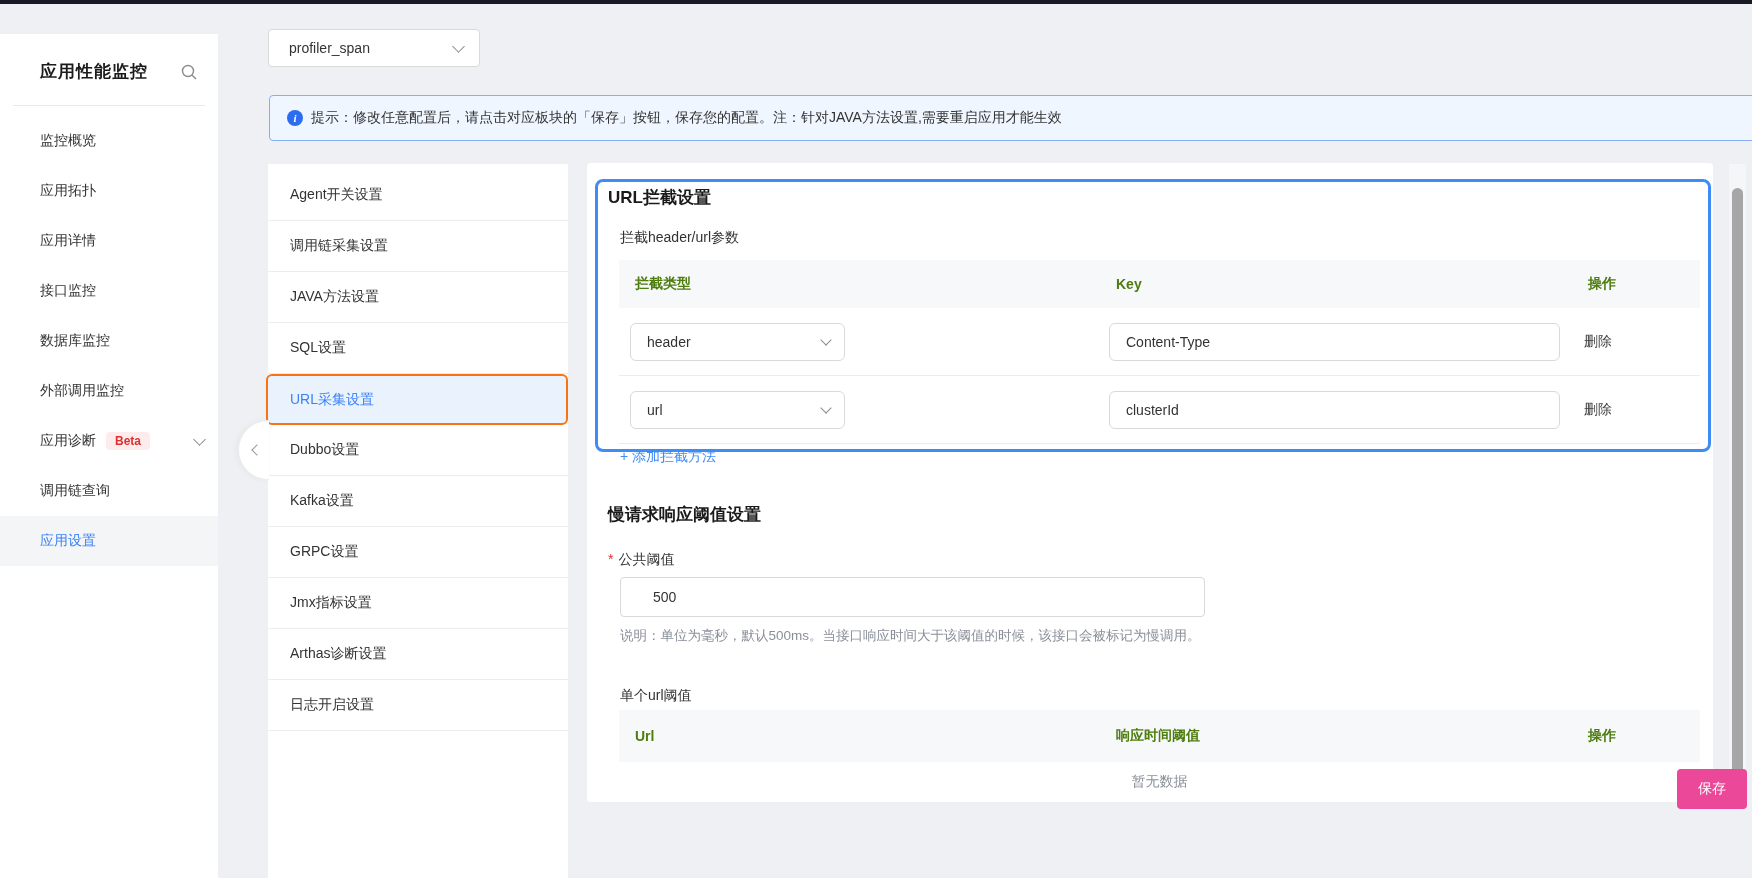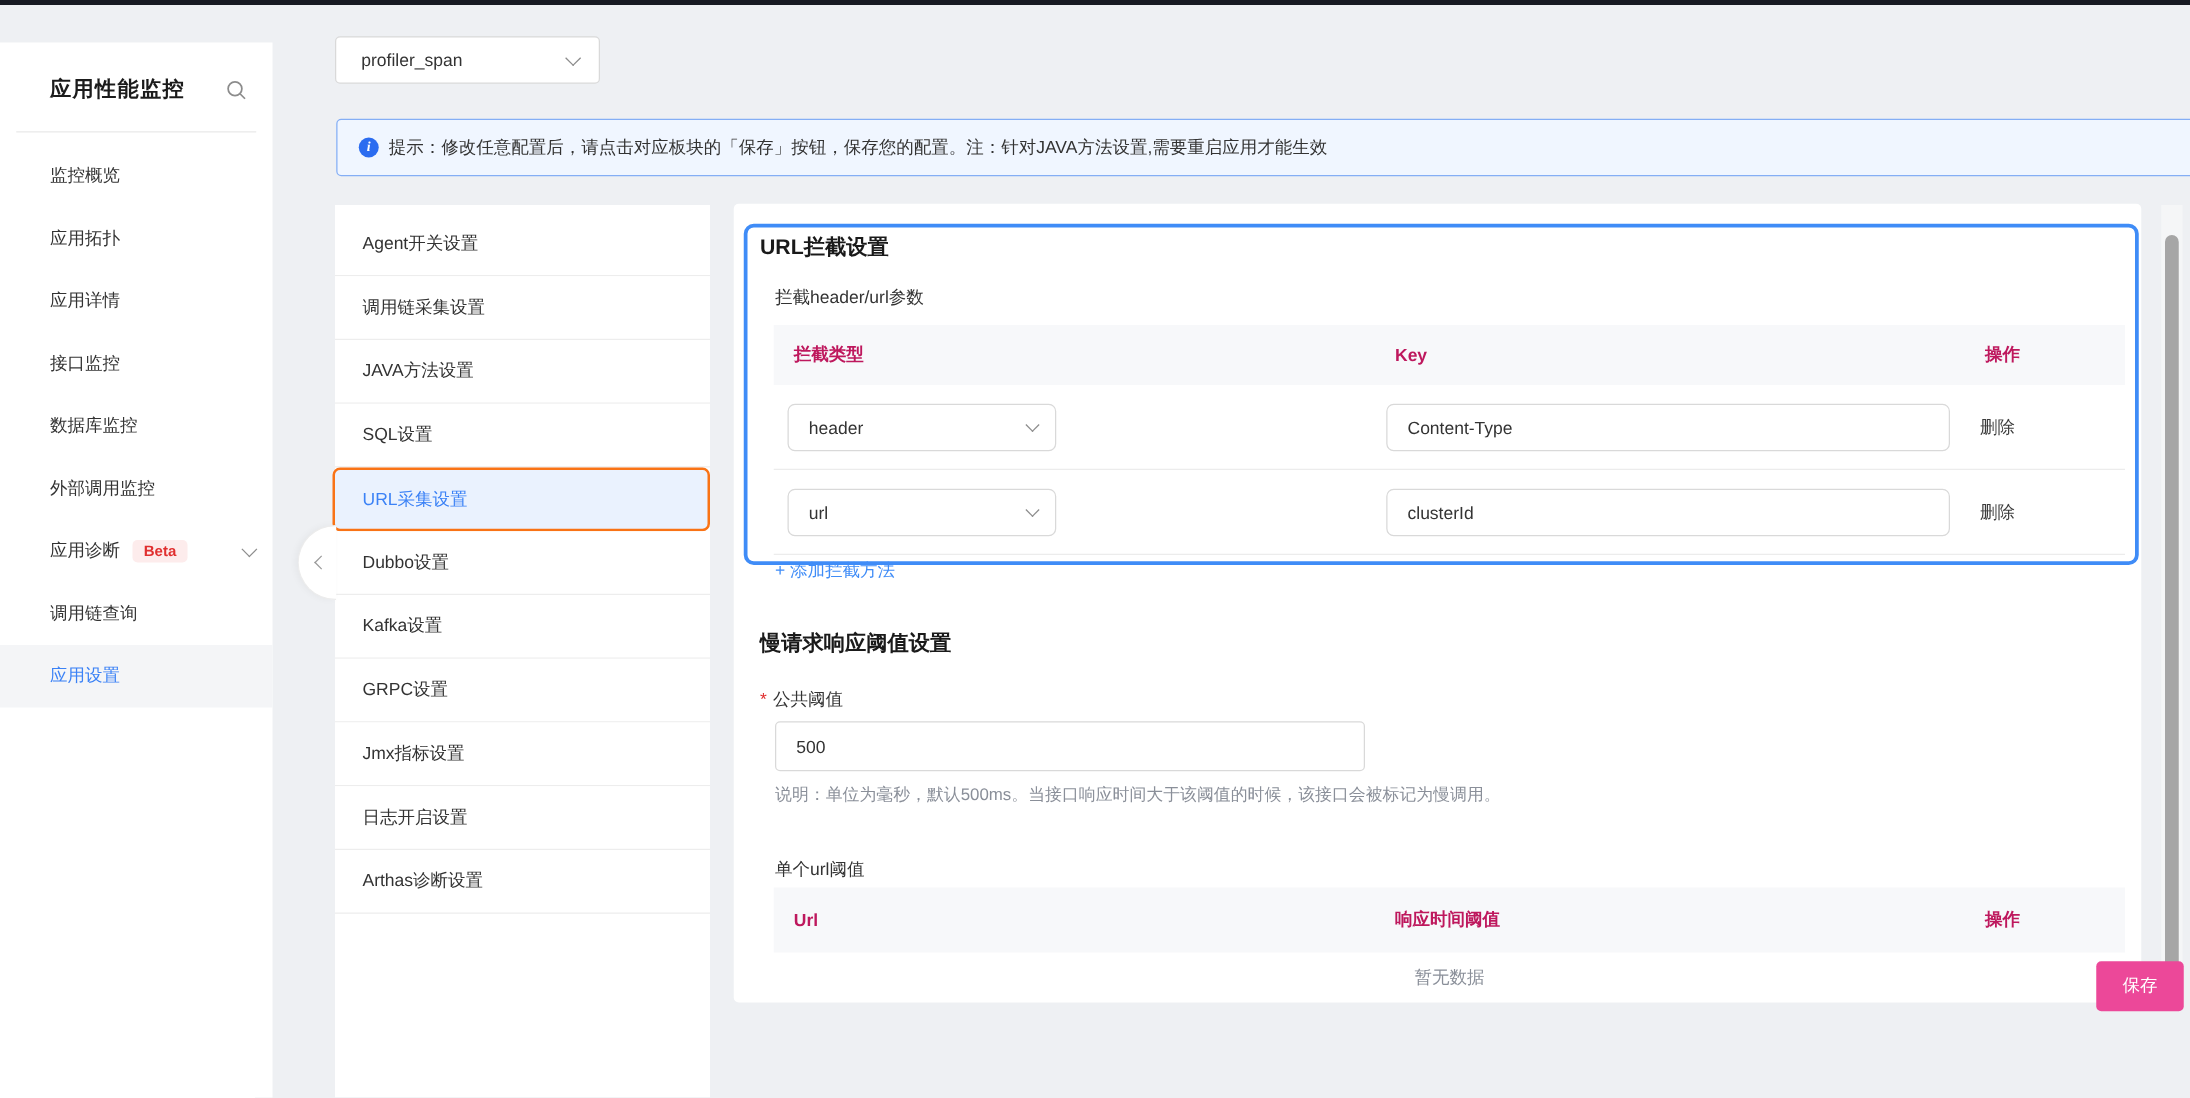--- a/index.html
+++ b/index.html
@@ -50,38 +50,38 @@
   
   .card { position:absolute; left:587px; top:163px; width:1126px; height:639px; background:#fff; border-radius:4px; }
   .hl-box { position:absolute; left:8px; top:16px; width:1116px; height:273px; border:3px solid #3f8cf7; border-radius:8px;
     pointer-events:none; z-index:6; }
   .sec-title { position:absolute; left:21px; font-size:17px; font-weight:bold; color:#1a1a1a; }
   .t1 { top:23px; }
   .t2 { top:340px; }
   .plain-label { position:absolute; left:33px; font-size:14px; color:#333; }
 
   .tbl { position:absolute; left:32px; width:1081px; }
-  .tbl-head { display:grid; grid-template-columns:481px 470px 1fr; background:#f7f8fa; align-items:center; font-weight:bold; color:#be185d; }
+  .tbl-head { display:grid; grid-template-columns:481px 470px 1fr; background:#f7f8fa; align-items:center; font-weight:bold; color:#4d7c0f; }
   .tbl1 .tbl-head { height:48px; }
   .tbl2 .tbl-head { height:52px; }
   .tbl-head > div { padding-left:16px; }
   .tbl-head > div:last-child { padding-left:18px; }
   .tbl-row { display:grid; grid-template-columns:481px 470px 1fr; align-items:center; height:68px; border-bottom:1px solid #ececec; }
   .cell-select { margin-left:11px; width:215px; height:38px; border:1px solid #d9d9d9; border-radius:6px; background:#fff;
     display:flex; align-items:center; padding:0 14px 0 16px; cursor:pointer;text-align:center; }
   .cell-select .chev { margin-left:auto; margin-top:-3px; width:8px; height:8px; }
   .cell-input { margin-left:9px; width:451px; height:38px; border:1px solid #d9d9d9; border-radius:6px; padding-left:16px;
     font-size:14px; color:#333; font-family:"Liberation Sans","DejaVu Sans",sans-serif; outline:none; }
   .del-link { padding-left:14px; color:#3d3d3d; cursor:pointer; }
   .add-link { position:absolute; left:33px; top:285px; color:#3f8cf7; cursor:pointer; z-index:4; }
 
   .req-label { position:absolute; left:21px; top:388px; }
   .star { color:#e02f2f; margin-right:5px; }
-  .big-input { position:absolute; left:33px; top:414px; width:472px; height:40px; border:1px solid #d9d9d9; border-radius:4px;
-    padding-left:16px; font-size:14px; color:#333; font-family:"Liberation Sans","DejaVu Sans",sans-serif; outline:none; }
+  .big-input { position:absolute; left:33px; top:414px; width:585px; height:40px; border:1px solid #d9d9d9; border-radius:4px;
+    padding-left:32px; font-size:14px; color:#333; font-family:"Liberation Sans","DejaVu Sans",sans-serif; outline:none; }
   .hint { position:absolute; left:33px; top:464px; color:#8a8f99; font-size:13.5px; }
   .lbl-perurl { top:524px; }
   .tbl2 { top:547px; }
   .empty-row { height:39px; display:flex; align-items:center; justify-content:center; color:#8a8f99; }
 
   
   .scrollbar { position:absolute; left:1729px; top:164px; width:17px; height:636px; background:#f5f6f7; }
   .scroll-thumb { position:absolute; left:3px; top:24px; width:11px; height:606px; background:#a6a6a6; border-radius:6px; }
   .save-btn { position:absolute; left:1677px; top:769px; width:70px; height:40px; background:#ec4899; color:#fff;
     border:none; border-radius:4px; font-size:14px; cursor:pointer; font-family:Liberation Serif, serif; }
@@ -165,24 +165,24 @@
     <div class="set-item">
       <span>Kafka设置</span>
     </div>
     <div class="set-item">
       <span>GRPC设置</span>
     </div>
     <div class="set-item">
       <span>Jmx指标设置</span>
     </div>
     <div class="set-item">
+      <span>Arthas诊断设置</span>
+    </div>
+    <div class="set-item">
       <span>日志开启设置</span>
-    </div>
-    <div class="set-item">
-      <span>Arthas诊断设置</span>
     </div>
   </nav>
 <div class="collapse-handle">
   <span class="chev-left"></span>
 </div>
 
 <main class="card">
   <div class="hl-box"></div>
 
   <h2 class="sec-title t1">URL拦截设置</h2>

